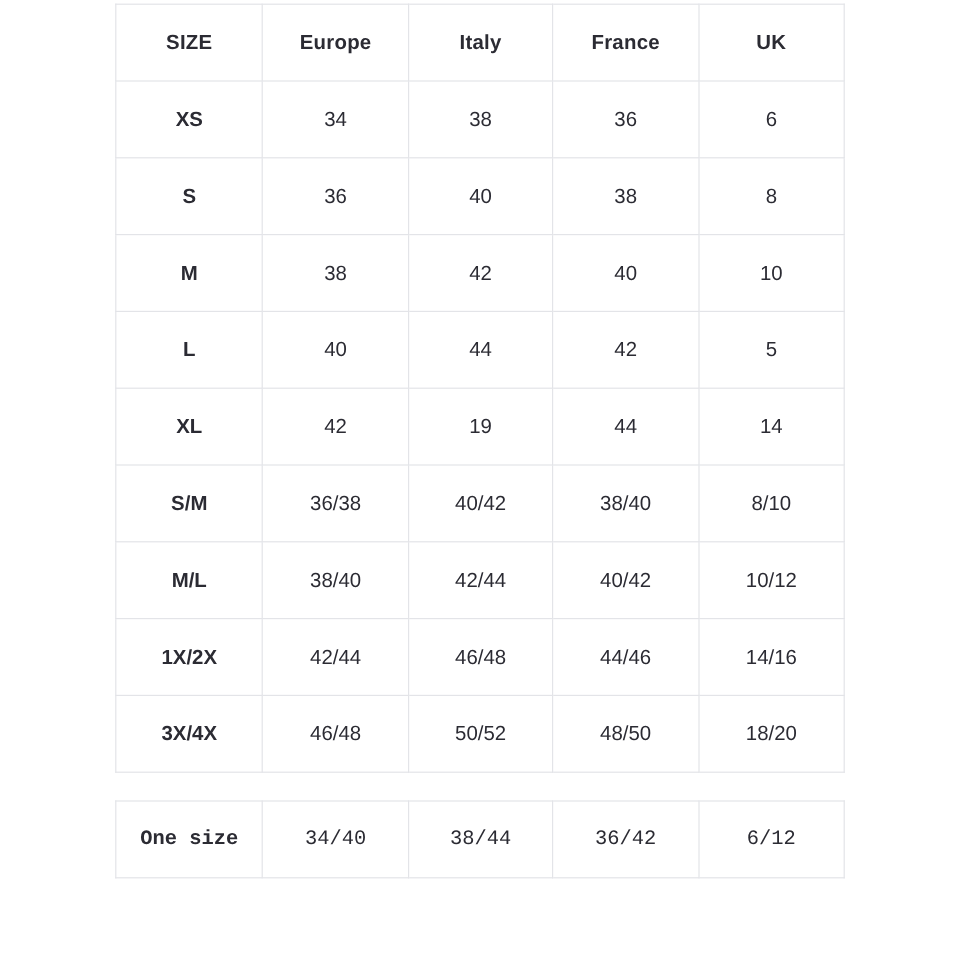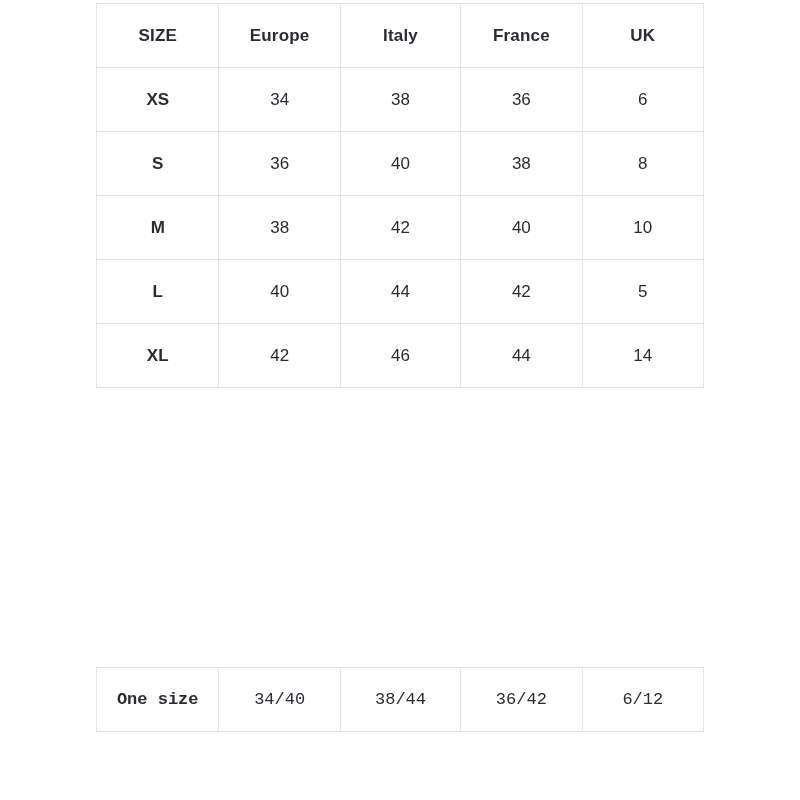--- a/index.html
+++ b/index.html
@@ -114,23 +114,51 @@
         <tr>
           <td class="rowlabel">L</td>
           <td>40</td>
           <td>44</td>
           <td>42</td>
           <td>5</td>
         </tr>
         <tr>
           <td class="rowlabel">XL</td>
           <td>42</td>
-          <td>46</td>
+          <td>19</td>
           <td>44</td>
           <td>14</td>
+        </tr>
+        <tr>
+          <td class="rowlabel">S/M</td>
+          <td>36/38</td>
+          <td>40/42</td>
+          <td>38/40</td>
+          <td>8/10</td>
+        </tr>
+        <tr>
+          <td class="rowlabel">M/L</td>
+          <td>38/40</td>
+          <td>42/44</td>
+          <td>40/42</td>
+          <td>10/12</td>
+        </tr>
+        <tr>
+          <td class="rowlabel">1X/2X</td>
+          <td>42/44</td>
+          <td>46/48</td>
+          <td>44/46</td>
+          <td>14/16</td>
+        </tr>
+        <tr>
+          <td class="rowlabel">3X/4X</td>
+          <td>46/48</td>
+          <td>50/52</td>
+          <td>48/50</td>
+          <td>18/20</td>
         </tr>
       </tbody>
     </table>
   </div>
 
   <div class="table-wrap" id="secondary-table-wrap">
     <table class="size-table" id="secondary-table">
       <colgroup>
         <col class="c-size">
           <col class="c-reg">

